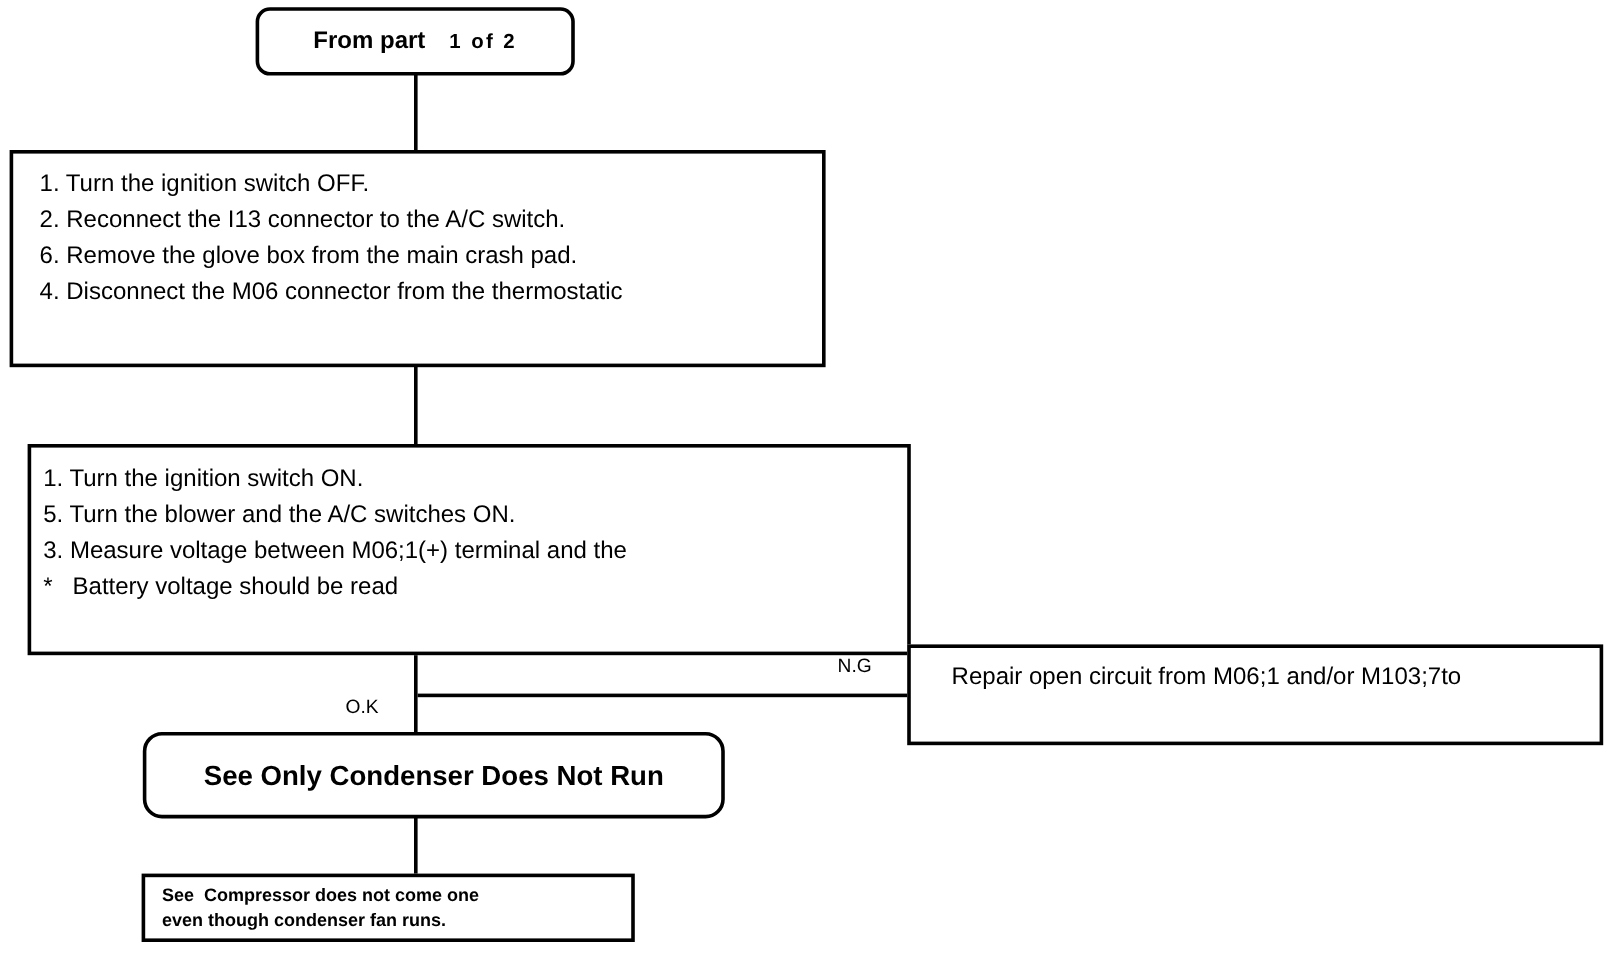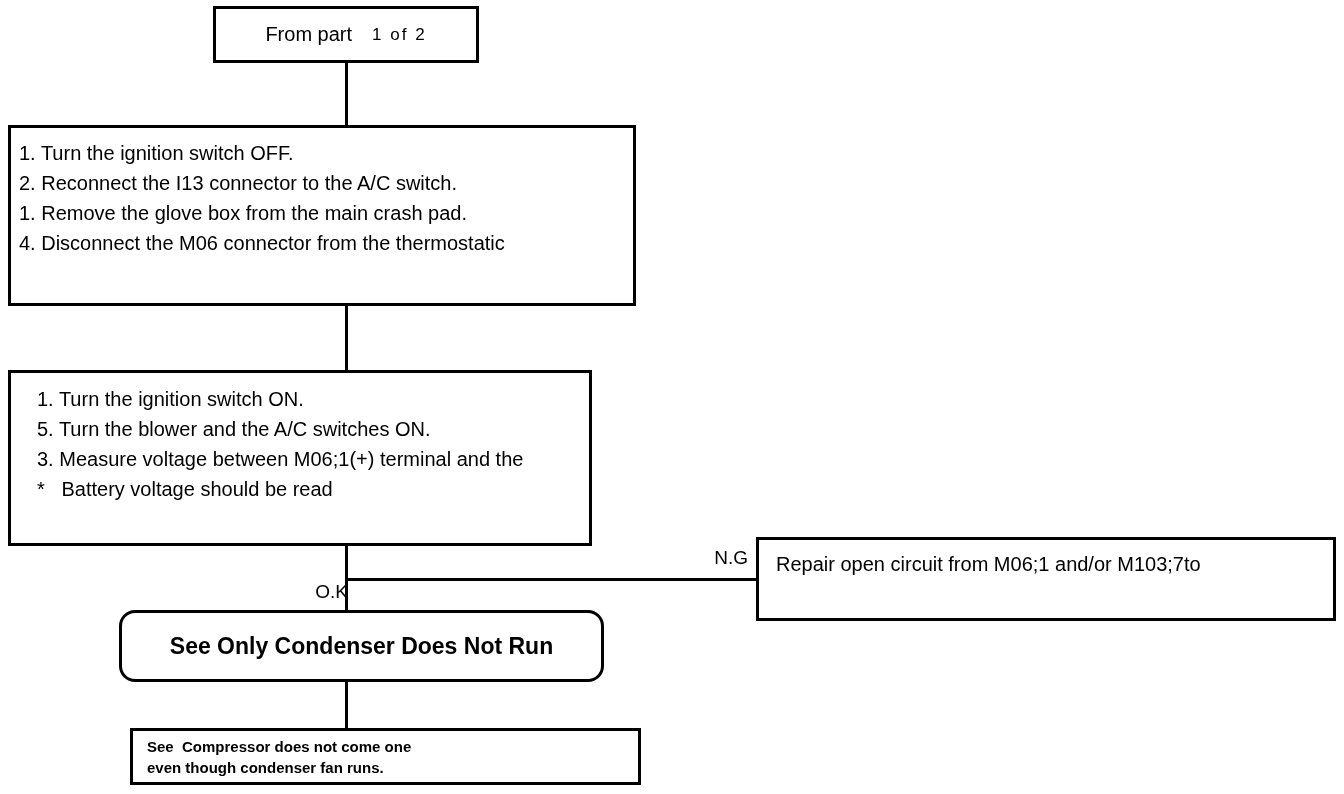--- a/index.html
+++ b/index.html
@@ -23,23 +23,24 @@
     background: #ffffff;
   }
   .vline, .hline {
     position: absolute;
     background: #000000;
   }
   .title-box {
     display: flex;
     align-items: center;
     justify-content: center;
-    font-weight: normal;
+    font-weight: bold;
     font-size: 20px;
     white-space: pre;
+    border-radius: 12px;
   }
   .title-box .part-num {
     font-size: 17px;
     margin-left: 20px;
     letter-spacing: 2px;
   }
   .steps {
     font-size: 20px;
     line-height: 30px;
   }
@@ -58,69 +59,68 @@
     white-space: pre;
     border-radius: 16px;
   }
   .small-box {
     font-weight: bold;
     font-size: 15px;
     line-height: 21px;
   }
   .branch-label {
     position: absolute;
-    font-size: 19px;
-    text-align: right;
+    font-size: 16px;
     white-space: pre;
   }
 </style>
 </head>
 <body>
 
 <div class="canvas">
 
   <div class="box title-box" style="left:213px; top:6px; width:266px; height:57px;">
     <span>From part</span>
     <span class="part-num">1 of 2</span>
   </div>
 
   <div class="vline" style="left:345px; top:62px; width:3px; height:64px;"></div>
 
-  <div class="box steps" style="left:8px; top:125px; width:628px; height:181px; padding:10px 10px 0 8px;">
+  <div class="box steps" style="left:8px; top:125px; width:680px; height:181px; padding:10px 10px 0 22px;">
     <div class="li">1. Turn the ignition switch OFF.</div>
     <div class="li">2. Reconnect the I13 connector to the A/C switch.</div>
-    <div class="li">1. Remove the glove box from the main crash pad.</div>
+    <div class="li">6. Remove the glove box from the main crash pad.</div>
     <div class="li">4. Disconnect the M06 connector from the thermostatic</div>
   </div>
 
   <div class="vline" style="left:345px; top:305px; width:3px; height:66px;"></div>
 
-  <div class="box steps" style="left:8px; top:370px; width:584px; height:176px; padding:11px 10px 0 26px;">
+  <div class="box steps" style="left:23px; top:370px; width:736px; height:176px; padding:11px 10px 0 10px;">
     <div class="li">1. Turn the ignition switch ON.</div>
     <div class="li">5. Turn the blower and the A/C switches ON.</div>
     <div class="li">3. Measure voltage between M06;1(+) terminal and the</div>
     <div class="li">*   Battery voltage should be read</div>
   </div>
 
   <div class="vline" style="left:345px; top:546px; width:3px; height:64px;"></div>
 
   <div class="hline" style="left:348px; top:578px; width:409px; height:3px;"></div>
 
   <div class="branch-label" style="left:698px; top:547px; width:50px;">N.G</div>
 
   <div class="branch-label" style="left:288px; top:581px; width:60px;">O.K</div>
 
-  <div class="box steps" style="left:756px; top:537px; width:580px; height:84px; padding:9px 10px 0 17px;">
+  <div class="box steps" style="left:756px; top:537px; width:580px; height:84px; padding:9px 10px 0 34px;">
     <div class="li">Repair open circuit from M06;1 and/or M103;7to</div>
   </div>
 
   <div class="box result-box" style="left:119px; top:610px; width:485px; height:72px;">
     <span>See Only Condenser Does Not Run</span>
   </div>
 
   <div class="vline" style="left:345px; top:681px; width:3px; height:48px;"></div>
 
-  <div class="box small-box" style="left:130px; top:728px; width:511px; height:57px; padding:5px 8px 0 14px;">
+  <div class="box small-box" style="left:118px; top:728px; width:411px; height:57px; padding:5px 8px 0 14px;">
     <div class="li">See  Compressor does not come one</div>
     <div class="li">even though condenser fan runs.</div>
   </div>
 
 </div>
 
 </body></html>

